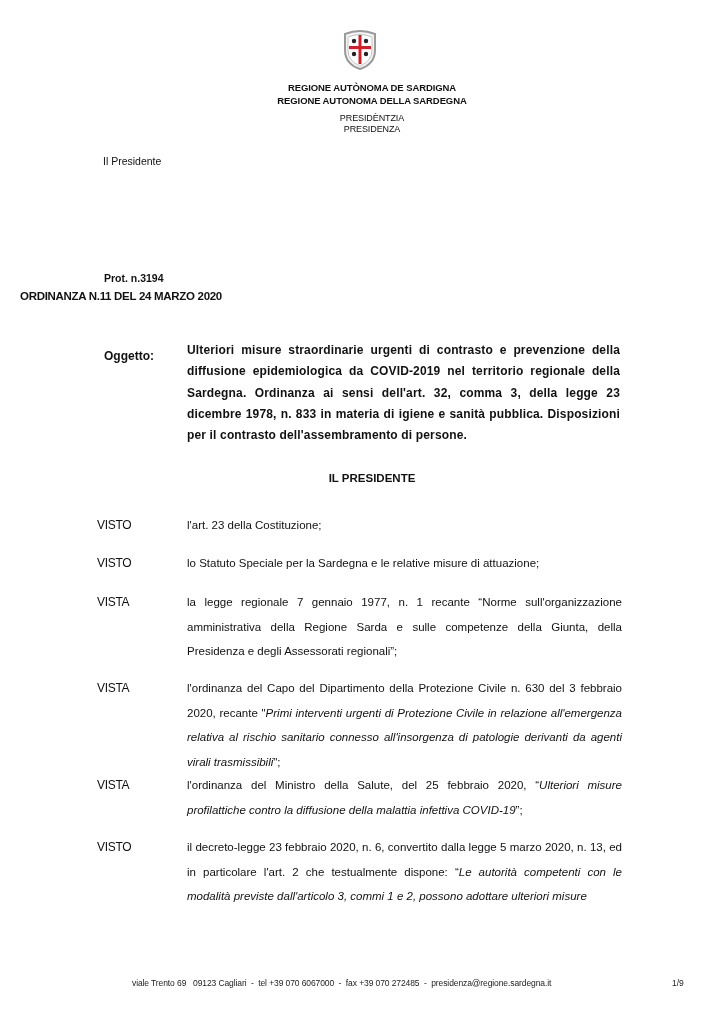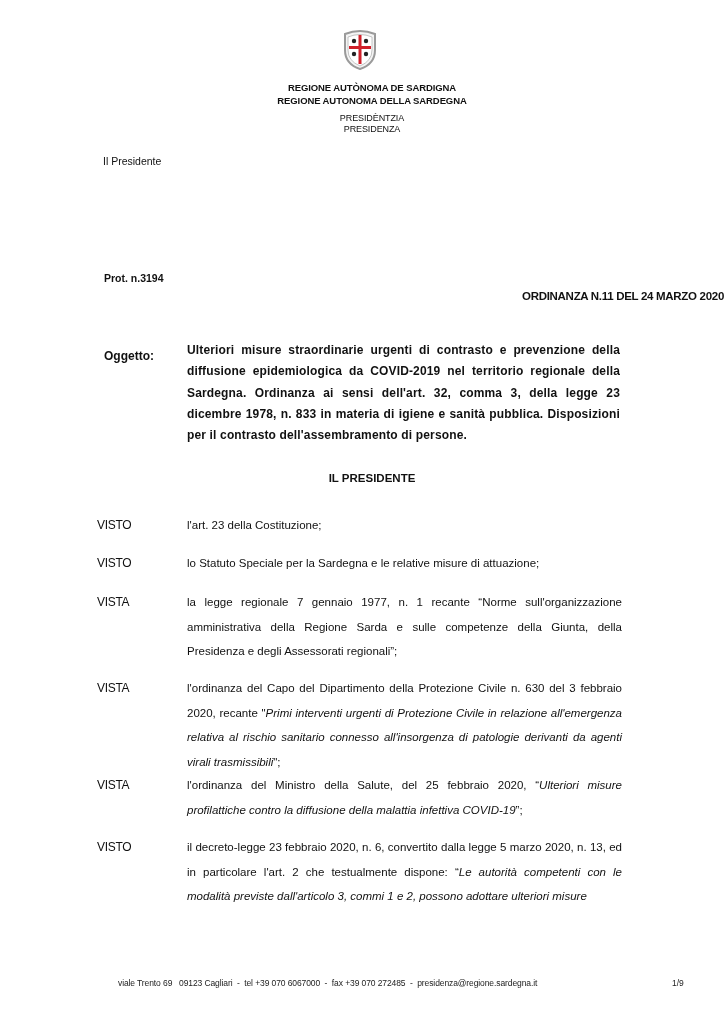--- a/index.html
+++ b/index.html
@@ -48,21 +48,21 @@
       top: 244px;
       font-size: 10.5px;
       font-weight: bold;
       margin-top: 28px;
     }
     .ordinanza {
       position: absolute;
       left: 0;
       width: 724px;
       top: 290px;
-      text-align: right;
+      text-align: left;
       font-size: 11.5px;
       font-weight: bold;
       padding-left: 20px;
       box-sizing: border-box;
       letter-spacing: -0.3px;
     }
     .oggetto-label {
       position: absolute;
       left: 104px;
       top: 349px;
@@ -110,21 +110,21 @@
       width: 435px;
       font-size: 11.5px;
       line-height: 24.5px;
       text-align: justify;
       margin-top: -5px;
     }
     .row-text i { font-style: italic; }
 
     .footer {
       position: absolute;
-      left: 118px;
+      left: 132px;
       top: 978px;
       font-size: 8.5px;
       color: #222;
       letter-spacing: -0.1px;
       white-space: pre;
     }
     .pageno {
       position: absolute;
       left: 672px;
       top: 978px;

